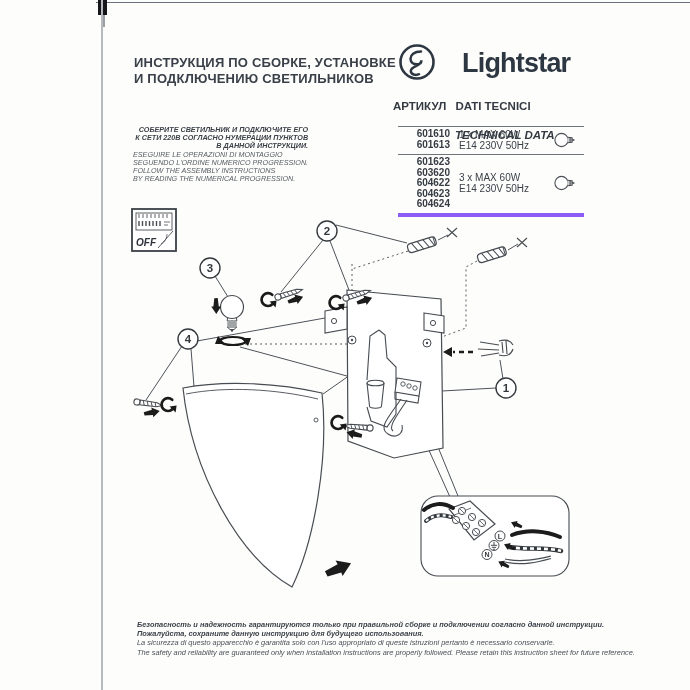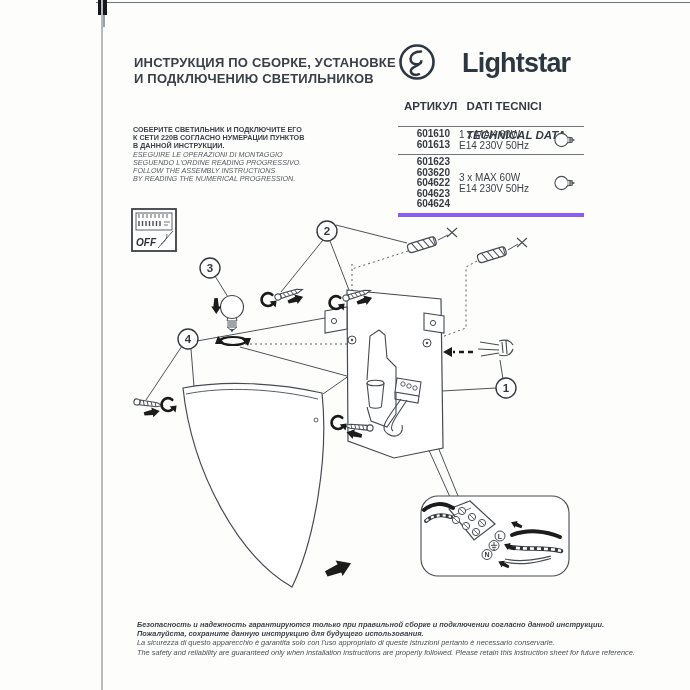--- a/index.html
+++ b/index.html
@@ -8,30 +8,30 @@
   
   .scan-topline{position:absolute;left:96px;top:2px;width:594px;height:1px;background:#6a727b;}
   .scan-tab{position:absolute;left:98px;top:0;width:9px;height:15px;background:#15171a;}
   .scan-tab2{position:absolute;left:101px;top:15px;width:4px;height:12px;background:#9aa0a4;}
   .scan-edge{position:absolute;left:101px;top:0;width:2px;height:690px;background:#b7babc;}
   
   .title{position:absolute;left:134px;top:55px;font-size:13px;font-weight:bold;color:#3a4049;line-height:16px;letter-spacing:.2px;white-space:nowrap;}
   .brand{position:absolute;left:396px;top:42px;display:flex;align-items:center;}
   .brand-name{font-size:27px;font-weight:600;color:#2d3742;letter-spacing:-.8px;margin-left:24px;}
   
-  .tech-head{position:absolute;left:404px;top:100px;width:195px;font-size:11.5px;font-weight:bold;color:#343a42;white-space:nowrap;}
+  .tech-head{position:absolute;left:393px;top:100px;width:195px;font-size:11.5px;font-weight:bold;color:#343a42;white-space:nowrap;}
   .tech-head .l2{font-weight:bold;font-style:italic;padding-left:62px;margin-top:17px;}
   .tech-table{position:absolute;left:398px;top:126px;width:186px;border-bottom:4px solid #8b5cf6;}
   .trow{display:flex;border-top:1px solid #6e747b;padding:2px 0 3px 0;}
   .tcol-art{width:52px;text-align:right;padding-right:9px;font-weight:bold;font-size:10px;line-height:10.5px;color:#363c44;}
   .tcol-spec{width:90px;display:flex;flex-direction:column;justify-content:center;font-size:10px;line-height:11px;color:#3b4149;white-space:nowrap;}
   .tcol-icon{flex:1;display:flex;align-items:center;justify-content:center;}
   
   .note{position:absolute;left:133px;top:126px;font-size:7.2px;line-height:8.2px;white-space:nowrap;}
-  .note .ru{font-weight:bold;color:#3c424a;}
+  .note .ru{font-weight:bold;font-style:italic;color:#3c424a;text-align:right;}
   .note .lat{font-style:italic;color:#565c63;}
   
   .offbox{position:absolute;left:131px;top:208px;width:28px;height:44px;}
   
   .footer{position:absolute;left:137px;top:620px;font-size:7.4px;line-height:9.2px;white-space:nowrap;}
   .footer .b{font-weight:bold;font-style:italic;color:#3b4149;}
   .footer .p{color:#4a5057;font-style:italic;}
   svg{display:block;}
   .diagram{position:absolute;left:0;top:0;z-index:1;}
   .txt{z-index:2;}
@@ -310,21 +310,21 @@
           </svg>
       </div>
     </div>
   </div>
 
   <div class="note txt">
     <div class="ru">СОБЕРИТЕ СВЕТИЛЬНИК И ПОДКЛЮЧИТЕ ЕГО</div>
     <div class="ru">К СЕТИ 220В СОГЛАСНО НУМЕРАЦИИ ПУНКТОВ</div>
     <div class="ru">В ДАННОЙ ИНСТРУКЦИИ.</div>
     <div class="lat">ESEGUIRE LE OPERAZIONI DI MONTAGGIO</div>
-    <div class="lat">SEGUENDO L'ORDINE READING PROGRESSIVO.</div>
+    <div class="lat">SEGUENDO L'ORDINE NUMERICO PROGRESSION.</div>
     <div class="lat">FOLLOW THE ASSEMBLY INSTRUCTIONS</div>
     <div class="lat">BY READING THE NUMERICAL PROGRESSION.</div>
   </div>
 
   <div class="offbox txt">
     <svg width="46" height="44" viewBox="0 0 46 44">
       <rect x="1" y="1" width="44" height="42" fill="#fff" stroke="#3b4047" stroke-width="1.8"></rect>
       <rect x="5" y="5" width="36" height="17" fill="none" stroke="#4a4f55" stroke-width="0.9"></rect>
       <path d="M8,6 L8,10 M12,6 L12,10 M16,6 L16,10 M20,6 L20,10 M24,6 L24,10 M28,6 L28,10 M32,6 L32,10 M36,6 L36,10" stroke="#4a4f55" stroke-width="0.9"></path>
       <path d="M8,13 L8,18 M11.5,13 L11.5,18 M15,13 L15,18 M18.5,13 L18.5,18 M22,13 L22,18 M25.5,13 L25.5,18 M29,13 L29,18" stroke="#4a4f55" stroke-width="1.4"></path>

